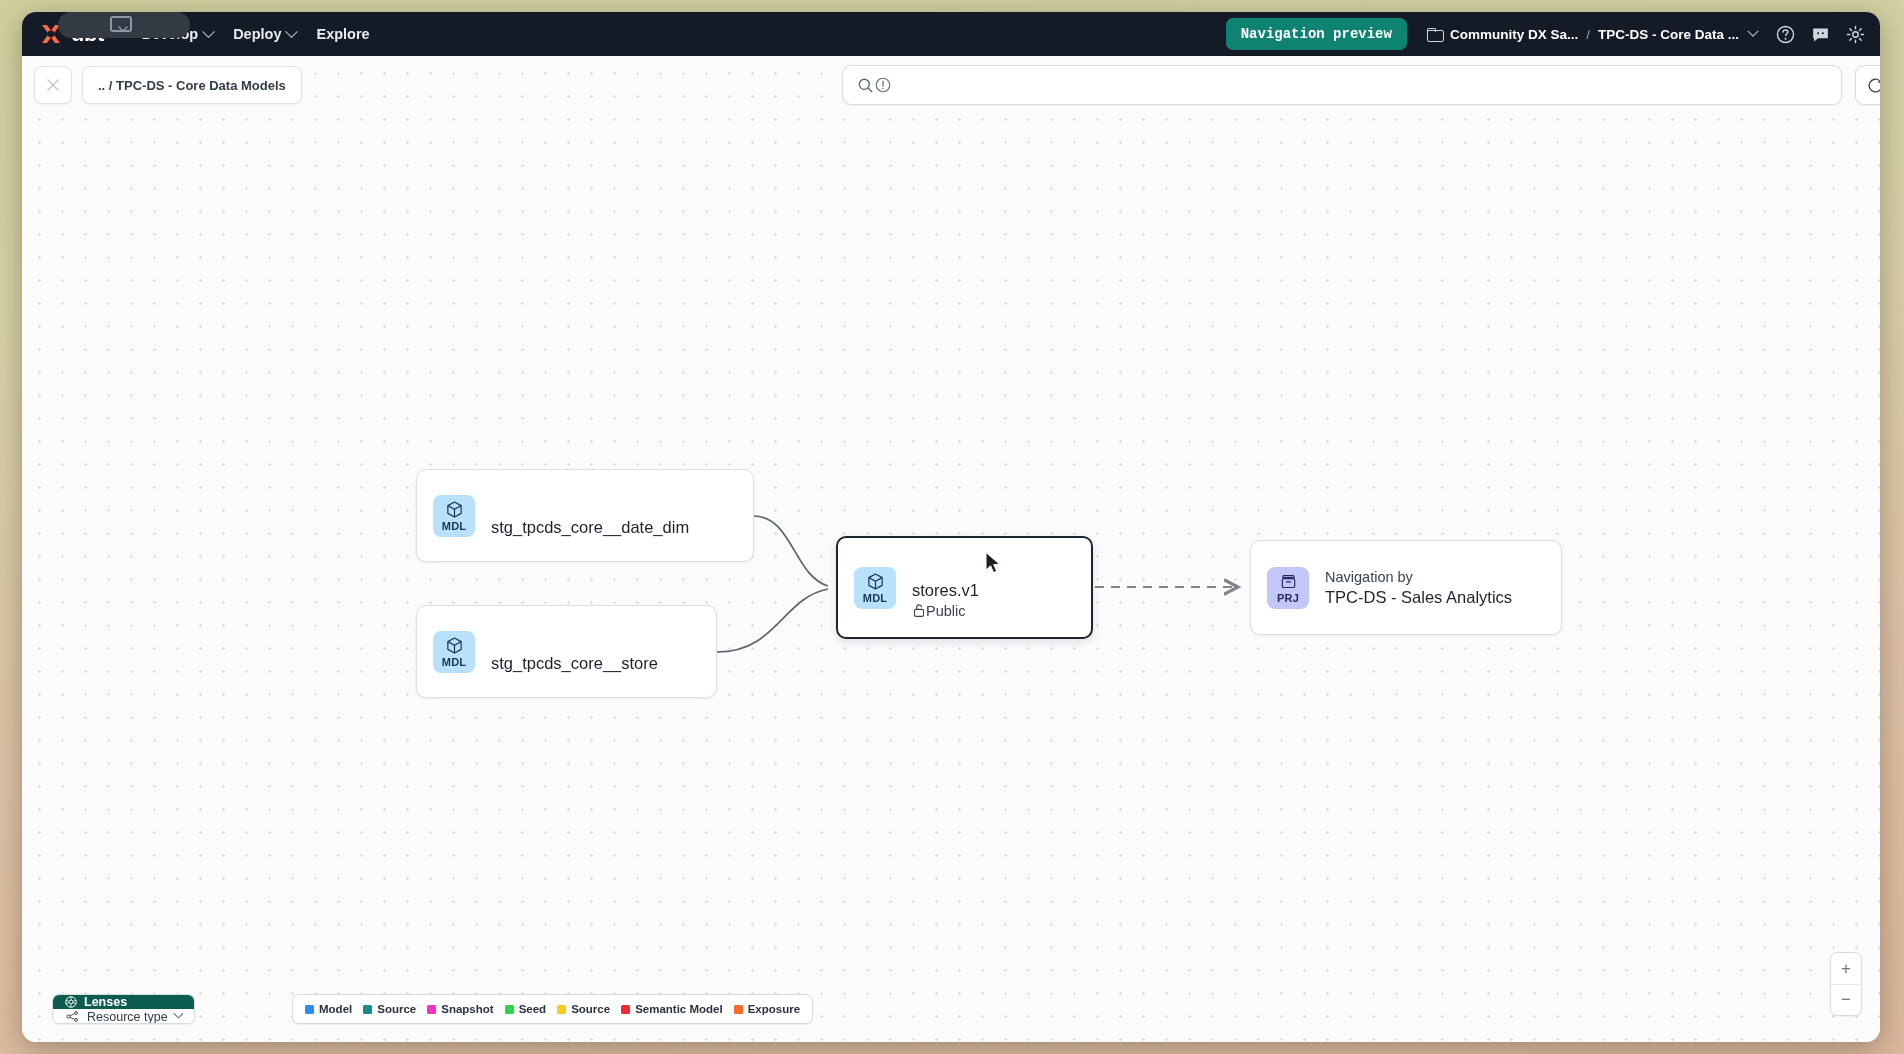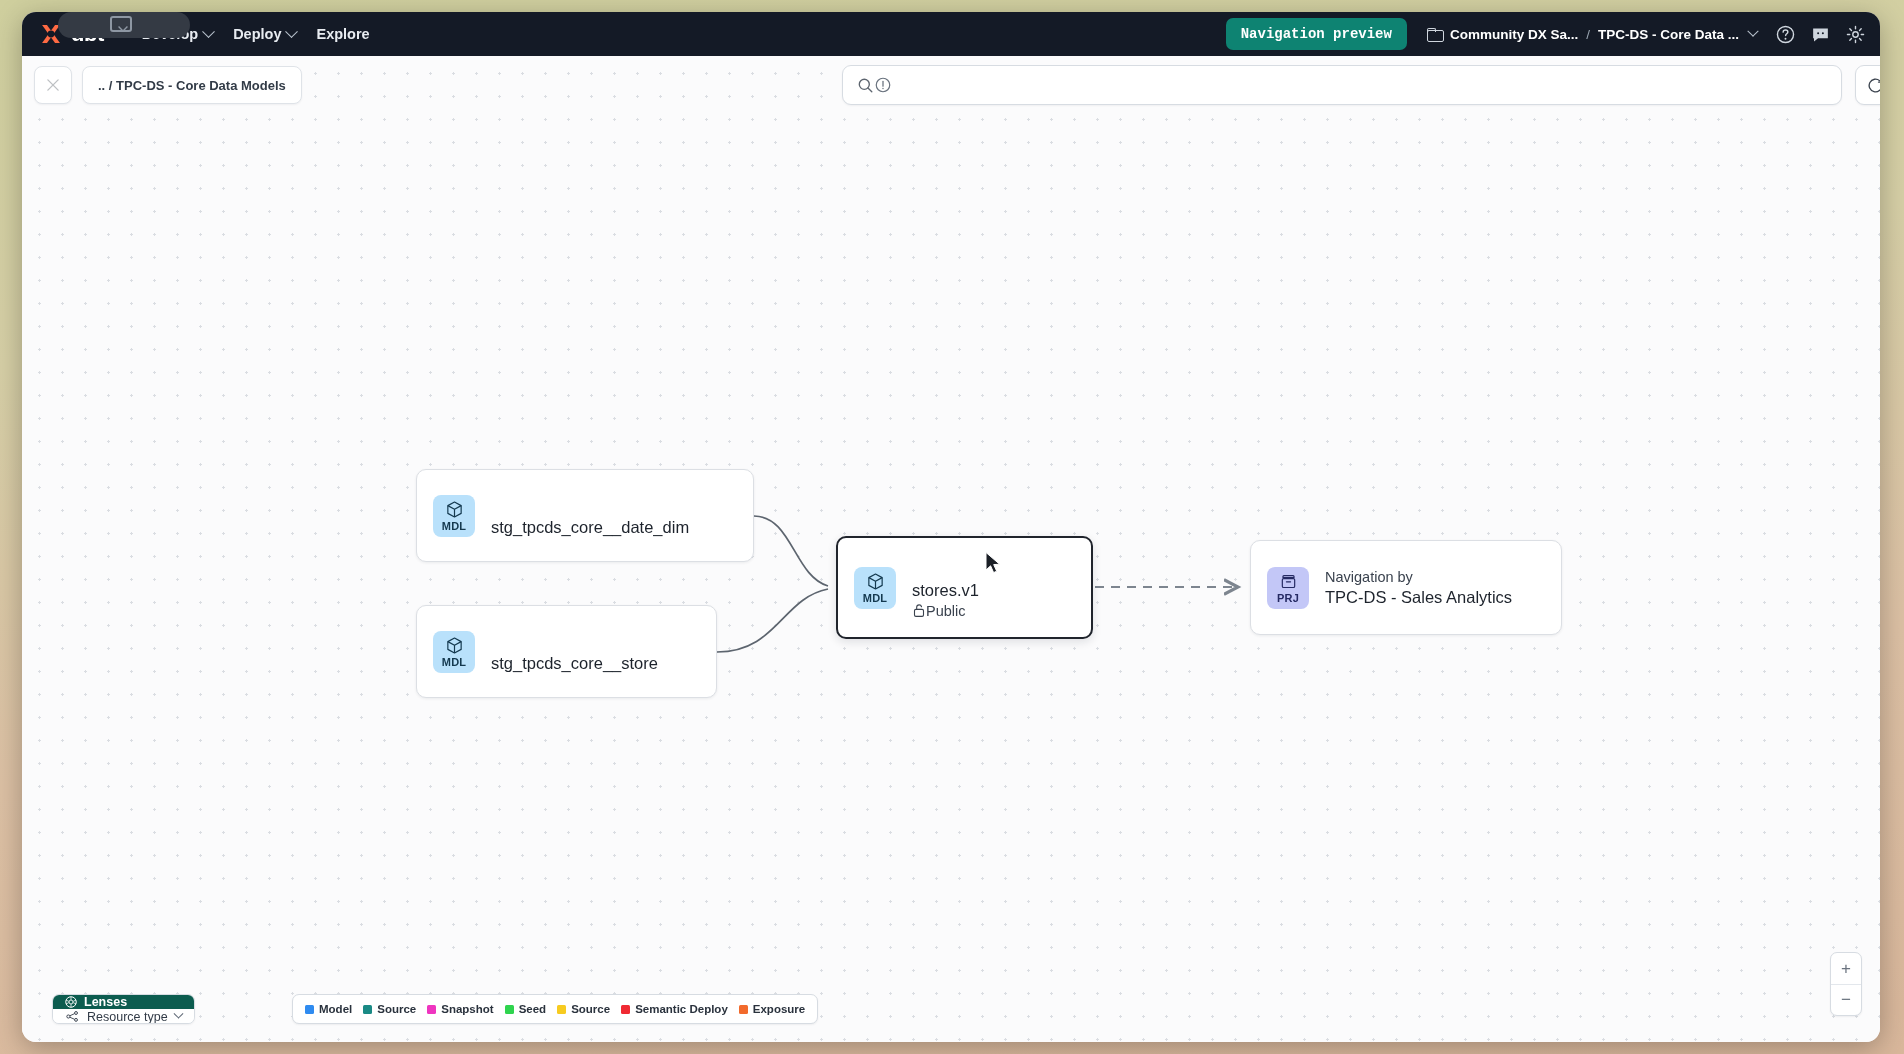--- a/index.html
+++ b/index.html
@@ -463,21 +463,21 @@
       <div class="legend-item">
         <span class="legend-swatch" style="background:#2fd44e"></span>
         <span class="legend-label">Seed</span>
       </div>
       <div class="legend-item">
         <span class="legend-swatch" style="background:#f7cb20"></span>
         <span class="legend-label">Source</span>
       </div>
       <div class="legend-item">
         <span class="legend-swatch" style="background:#f02a33"></span>
-        <span class="legend-label">Semantic Deploy</span>
+        <span class="legend-label">Semantic Model</span>
       </div>
       <div class="legend-item">
         <span class="legend-swatch" style="background:#f26a2c"></span>
         <span class="legend-label">Exposure</span>
       </div>
     </div>
 
     <div id="zoom-ctrl">
       <div class="zoom-btn">+</div>
       <div class="zoom-btn">−</div>

